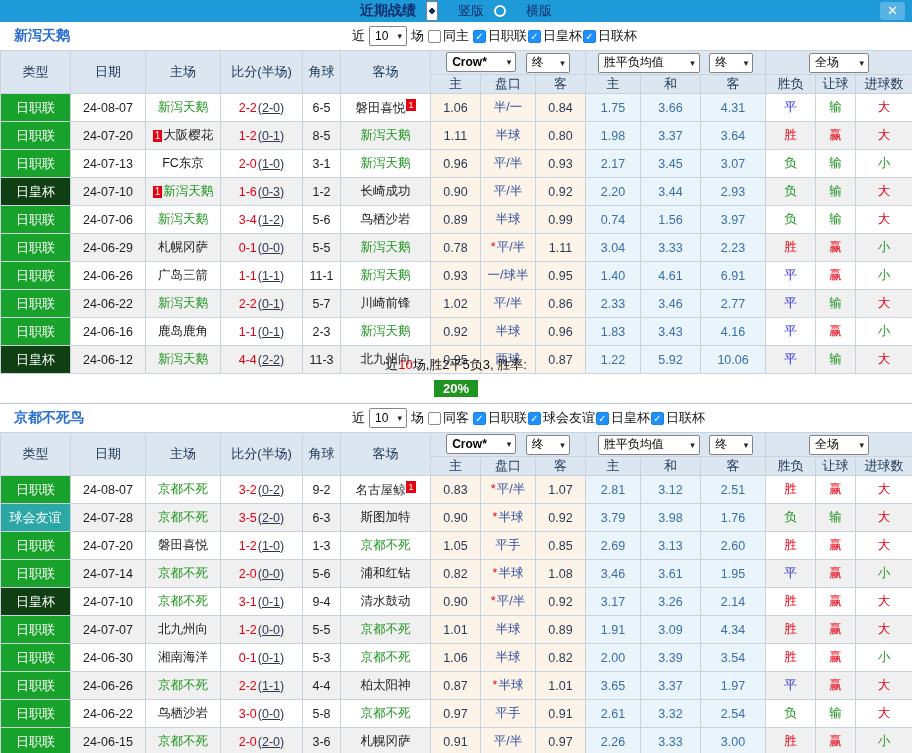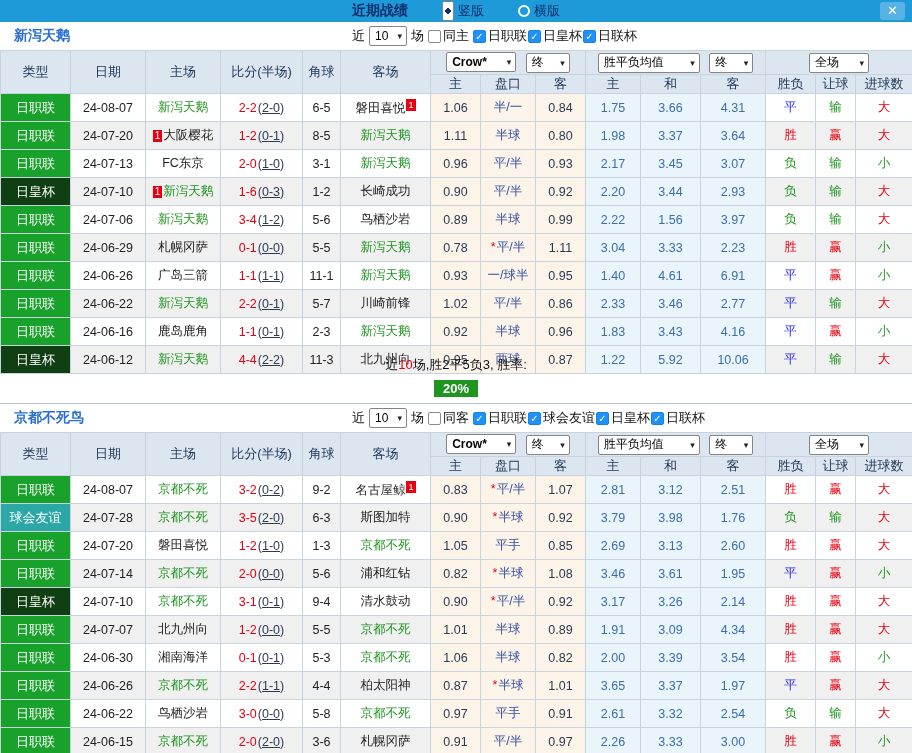--- a/index.html
+++ b/index.html
@@ -3,21 +3,21 @@
 <meta charset="utf-8">
 <style>
   * { box-sizing: border-box; margin: 0; padding: 0; }
   html,body { background:#fff; }
   body { font-family: "Liberation Sans", "DejaVu Sans", sans-serif; }
   .app { width:912px; height:753px; background:#3b82f6; overflow:hidden; position:relative; margin:0 auto; }
 
   
   .titlebar { height:22px; background:#1f9ad8; position:relative; display:flex; align-items:center; justify-content:center; gap:10px; }
   .tb-title { color:#0d2f6e; font-weight:bold; font-size:14px; }
-  .rad-opt { display:inline-flex; align-items:center; gap:4px; color:#0d2f6e; font-size:13px; cursor:pointer;margin-left:24px; }
+  .rad-opt { display:inline-flex; align-items:center; gap:20px; color:#0d2f6e; font-size:13px; cursor:pointer; }
   .rad { width:12px; height:12px; border:2px solid #ffffff; border-radius:50%; display:inline-block; }
   .rad.sel { background: radial-gradient(circle,#0d2f6e 0 2.6px,#ffffff 2.7px); }
   .close { position:absolute; right:7px; top:2px; width:25px; height:18px; background:#58b2e4; color:#fff; font-weight:bold;
            text-align:center; line-height:18px; border-radius:3px; font-size:13px; cursor:pointer; }
 
   
   .section-head { height:28px; position:relative; font-size:13px; background:#fff; }
   .team-name { position:absolute; left:14px; top:5px; color:#2a6fd2; font-weight:bold; font-size:14px; }
   .filters { position:absolute; left:352px; top:3px; display:flex; align-items:center; gap:4px; color:#111; height:22px; }
   .sel { display:inline-flex; align-items:center; justify-content:space-between; border:1px solid #848484; background:#fff;
@@ -265,21 +265,21 @@
   <tr>
     <td class="c-type t-league"><span>日职联</span></td>
     <td class="c-plain">24-07-06</td>
     <td class="c-plain home"><span class="tname green">新泻天鹅</span></td>
     <td class="c-plain"><span class="ft">3-4</span><span class="ht">(1-2)</span></td>
     <td class="c-plain">5-6</td>
     <td class="c-plain away"><span class="tname">鸟栖沙岩</span></td>
     <td class="c-cream">0.89</td>
     <td class="c-cream c-hand"><span>半球</span></td>
     <td class="c-cream">0.99</td>
-    <td class="c-blue">2.22</td>
+    <td class="c-blue">0.74</td>
     <td class="c-blue">1.56</td>
     <td class="c-blue">3.97</td>
     <td class="c-plain c-res res-g">负</td>
     <td class="c-plain c-res res-g">输</td>
     <td class="c-plain c-res res-r">大</td>
   </tr>
 
   <tr class="even">
     <td class="c-type t-league"><span>日职联</span></td>
     <td class="c-plain">24-06-29</td>

